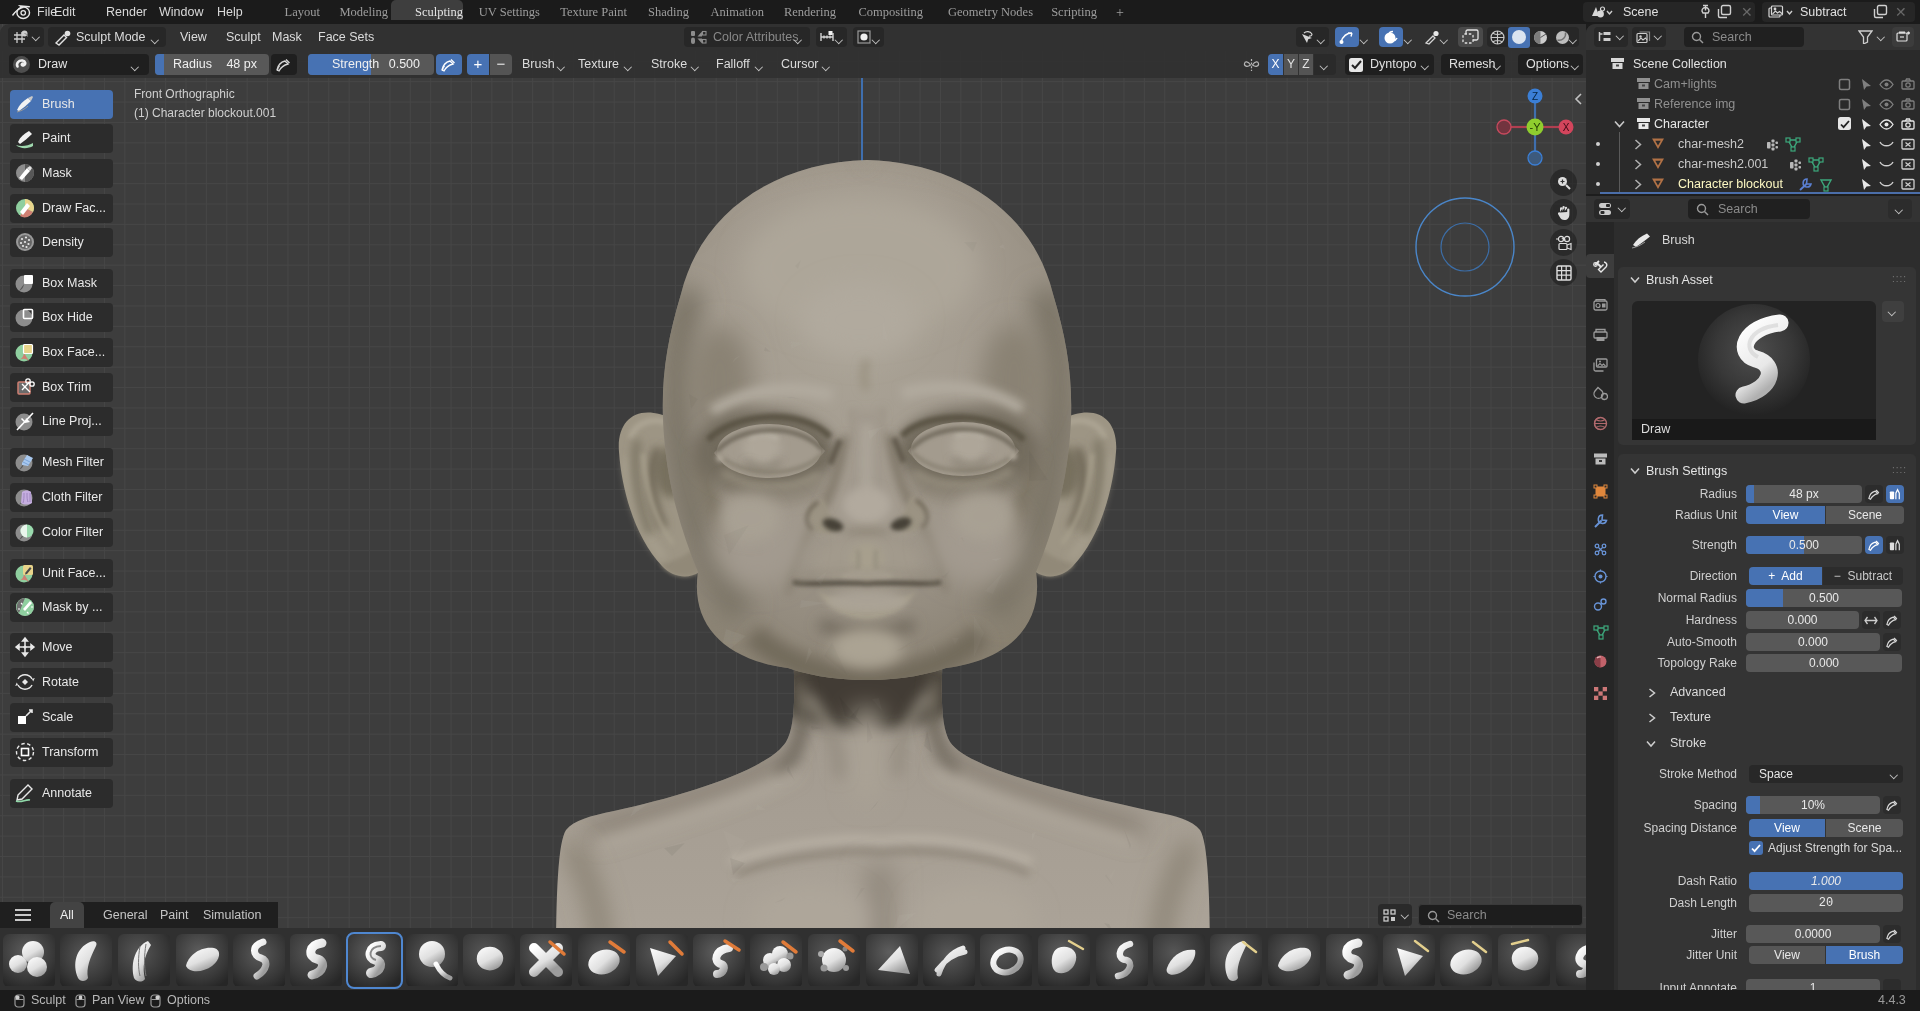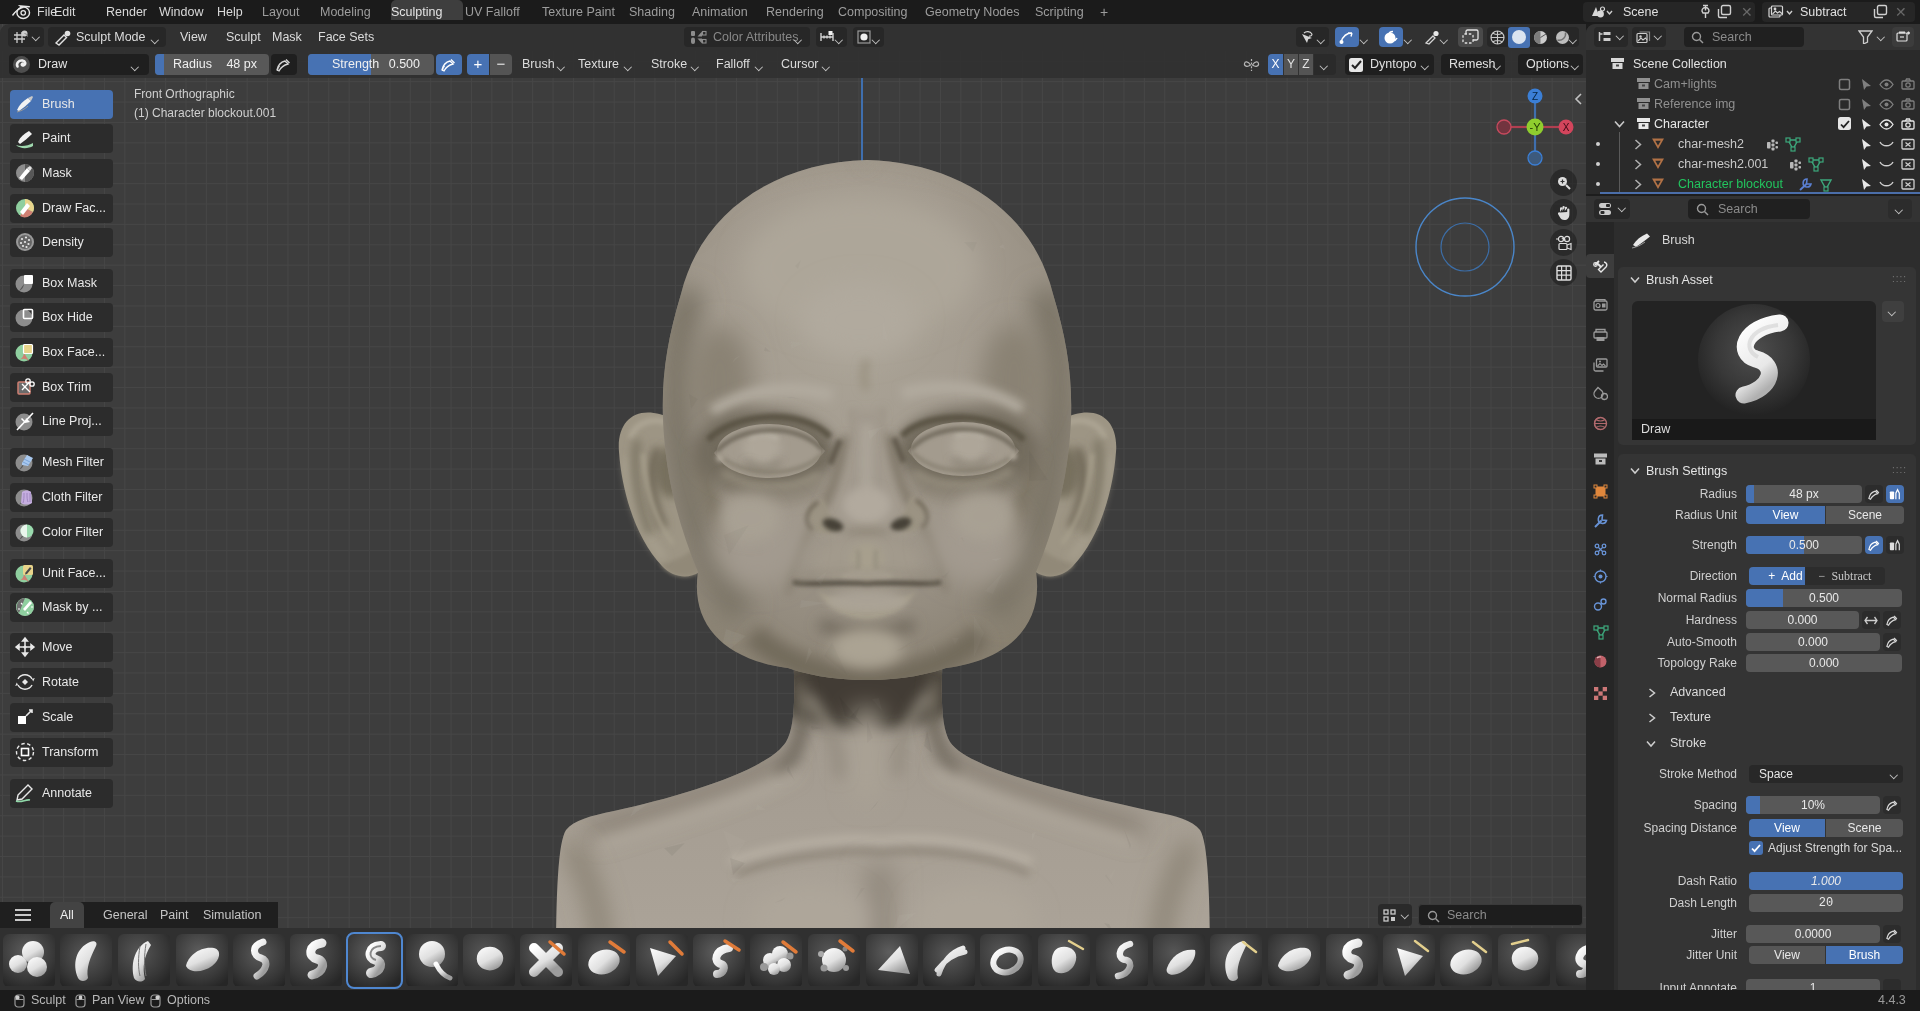--- a/index.html
+++ b/index.html
@@ -1,21 +1,21 @@
 <!DOCTYPE html>
 <html><head><meta charset="utf-8">
 <style>
 *{margin:0;padding:0;box-sizing:border-box;}
 html,body{width:1920px;height:1011px;overflow:hidden;background:#1d1d1d;font-family:"Liberation Sans",sans-serif;-webkit-font-smoothing:antialiased;}
 .abs{position:absolute;}
 #stage{position:relative;width:1920px;height:1011px;}
 
 #topbar{position:absolute;left:0;top:0;width:1920px;height:24px;background:#1b1b1b;color:#d9d9d9;font-size:12.5px;}
 #topbar .menu{position:absolute;top:0;height:24px;line-height:24px;}
-#topbar .tab{position:absolute;top:0;height:20px;line-height:25px;color:#9d9d9d;font-size:12.5px;text-align:left;}
+#topbar .tab{position:absolute;top:0;height:20px;line-height:25px;color:#9d9d9d;font-size:12.5px;text-align:right;font-family:Liberation Serif, serif;}
 #topbar .tab.active{background:#3e3e3e;color:#e4e4e4;border-radius:5px 5px 0 0;}
 
 #hdr2{position:absolute;left:0;top:24px;width:1586px;height:27px;background:#313131;border-radius:9px 0 0 0;}
 #hdr2 .menu{position:absolute;top:0;height:27px;line-height:27px;color:#dcdcdc;font-size:12.5px;}
 #hdr2 .ibtn{position:absolute;top:3px;height:20px;background:#272727;border-radius:4px;}
 
 #hdr3{position:absolute;left:0;top:51px;width:1586px;height:27px;background:rgba(47,47,47,0.85);}
 #hdr3 .menu{position:absolute;top:0;height:27px;line-height:27px;color:#dcdcdc;font-size:12.5px;}
 .caret{display:inline-block;width:5.5px;height:5.5px;border-right:1.6px solid #c6c6c6;border-bottom:1.6px solid #c6c6c6;transform:rotate(45deg);vertical-align:middle;margin-left:6px;}
 
@@ -358,21 +358,21 @@
     <path d="M1 13 C4 9 8 5.5 12 4.5 L9.5 2.5 L20 3.5" fill="none" stroke="#e8e8e8" stroke-width="1.7" stroke-linecap="round"></path>
   </svg>
   <div class="menu" style="left:37px;">File</div>
   <div class="menu" style="left:54px;">Edit</div>
   <div class="menu" style="left:106px;">Render</div>
   <div class="menu" style="left:159px;">Window</div>
   <div class="menu" style="left:217px;">Help</div>
   <div class="tab" style="left:262px;width:58px;">Layout</div>
   <div class="tab" style="left:320px;width:68px;">Modeling</div>
   <div class="tab active" style="left:391px;width:72px;">Sculpting</div>
-  <div class="tab" style="left:465px;width:75px;">UV Falloff</div>
+  <div class="tab" style="left:465px;width:75px;">UV Settings</div>
   <div class="tab" style="left:542px;width:85px;">Texture Paint</div>
   <div class="tab" style="left:629px;width:60px;">Shading</div>
   <div class="tab" style="left:692px;width:72px;">Animation</div>
   <div class="tab" style="left:766px;width:70px;">Rendering</div>
   <div class="tab" style="left:838px;width:85px;">Compositing</div>
   <div class="tab" style="left:925px;width:108px;">Geometry Nodes</div>
   <div class="tab" style="left:1035px;width:62px;">Scripting</div>
   <div class="tab" style="left:1100px;width:24px;font-size:14px;">+</div>
 
   <div class="abs" style="left:1583px;top:2px;width:172px;height:20px;background:#262626;border-radius:4px;"></div>
@@ -1178,21 +1178,21 @@
   <div class="orow" style="top:150px;">
     <div class="abs" style="left:10px;top:8px;width:4px;height:4px;background:#cfcfcf;border-radius:50%;"></div>
     <div class="abs" style="left:33px;top:-2px;width:1px;height:20px;background:#5a5a5a;"></div>
     <svg class="abs" style="left:48px;top:5px;" width="8" height="11" viewBox="0 0 8 11">
           <path d="M1.5 1 l5 4.5 -5 4.5" fill="none" stroke="#b0b0b0" stroke-width="1.5"></path>
         </svg>
     <svg class="abs" style="left:65px;top:3px;" width="14" height="13" viewBox="0 0 14 13">
           <path d="M1 1.5 h12 L7 12 Z" fill="#b27246"></path>
           <path d="M4.3 3.8 h5.4 L7 8.6 Z" fill="#2a2a2a"></path>
         </svg>
-    <span style="position:absolute;left:92px;color:#22c55e;">Character blockout</span>
+    <span style="position:absolute;left:92px;color:#fef9c3;">Character blockout</span>
     <svg class="abs" style="left:212px;top:3px;" width="15" height="15" viewBox="0 0 15 15">
           <path d="M9 2 a4 4 0 1 0 4 5 L8.5 7 Z" fill="none" stroke="#5a7fd0" stroke-width="1.6"></path>
           <path d="M8.5 7 L2 13" stroke="#5a7fd0" stroke-width="1.8"></path>
         </svg>
     <svg class="abs" style="left:232px;top:3px;" width="16" height="15" viewBox="0 0 16 15">
           <path d="M3 3 L13 3 L8 12 Z" fill="none" stroke="#3da87c" stroke-width="1.4"></path>
           <rect x="6" y="10" width="4" height="4" fill="#2a2a2a" stroke="#3da87c" stroke-width="1.2"></rect>
         </svg>
     <svg class="abs" style="left:274px;top:4px;" width="13" height="13" viewBox="0 0 13 13">
           <path d="M2 1 L11 8 l-4.5 0.5 L4 12 Z" fill="#e8e8e8"></path>
@@ -1384,21 +1384,21 @@
         <path d="M1 13 C2 8 5 5 9 4 L12 7 C8 8 5 10 3 14 Z M10 2.5 l3.5 3.5" fill="none" stroke="#fff" stroke-width="1.5"></path>
       </svg>
   <div class="sbtn" style="left:300px;top:340px;"></div>
   <svg class="abs" style="left:303px;top:343px;" width="12" height="12" viewBox="0 0 14 14">
         <rect x="1" y="4" width="5" height="9" rx="1" fill="#ddd"></rect>
         <path d="M8 13 V6 l2-4 2 4 v7" fill="none" stroke="#ddd" stroke-width="1.4"></path>
       </svg>
   <div class="plabel" style="left:10px;top:371px;width:141px;">Direction</div>
   <div class="tgl" style="left:163px;top:371px;">
         <span class="on" style="position:absolute;left:0;width:73px;height:18px;border-radius:4px 0 0 4px;display:block;">+&nbsp; Add</span>
-        <span class="off" style="position:absolute;left:56px;width:80px;height:18px;border-radius:0 4px 4px 0;display:block;font-family:Liberation Serif, serif;">−&nbsp; Subtract</span>
+        <span class="off" style="position:absolute;left:74px;width:80px;height:18px;border-radius:0 4px 4px 0;display:block;">−&nbsp; Subtract</span>
       </div>
   <div class="plabel" style="left:10px;top:393px;width:141px;">Normal Radius</div>
   <div class="slider" style="left:160px;top:393px;width:156px;"><div class="fill" style="width:37px;"></div><span style="position:relative;">0.500</span></div>
   <div class="plabel" style="left:10px;top:415px;width:141px;">Hardness</div>
   <div class="slider" style="left:160px;top:415px;width:113px;">0.000</div>
   <div class="sbtn" style="left:276px;top:415px;"></div>
   <svg class="abs" style="left:278px;top:420px;" width="14" height="9" viewBox="0 0 14 9">
         <path d="M3.5 1 L1 4.5 l2.5 3.5 M10.5 1 L13 4.5 L10.5 8 M1 4.5 h12" fill="none" stroke="#ccc" stroke-width="1.3"></path>
       </svg>
   <div class="sbtn" style="left:297px;top:415px;"></div>

